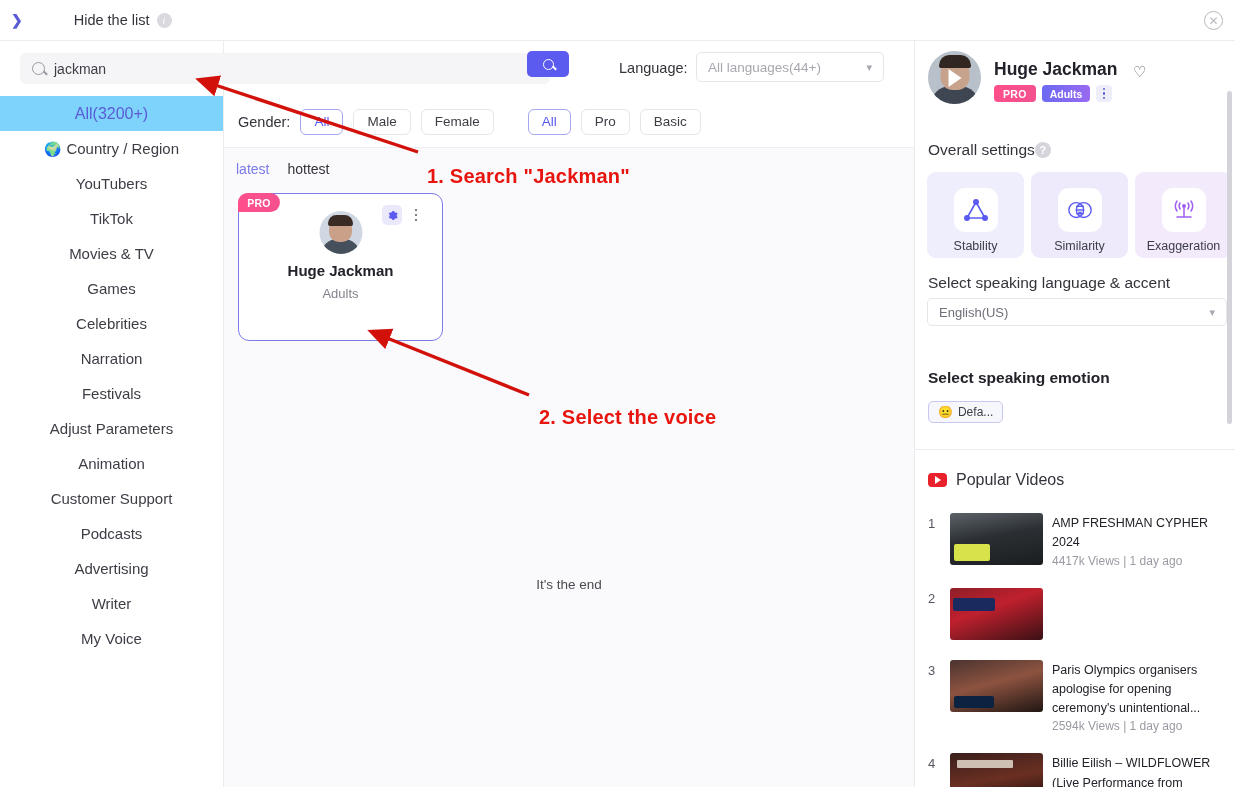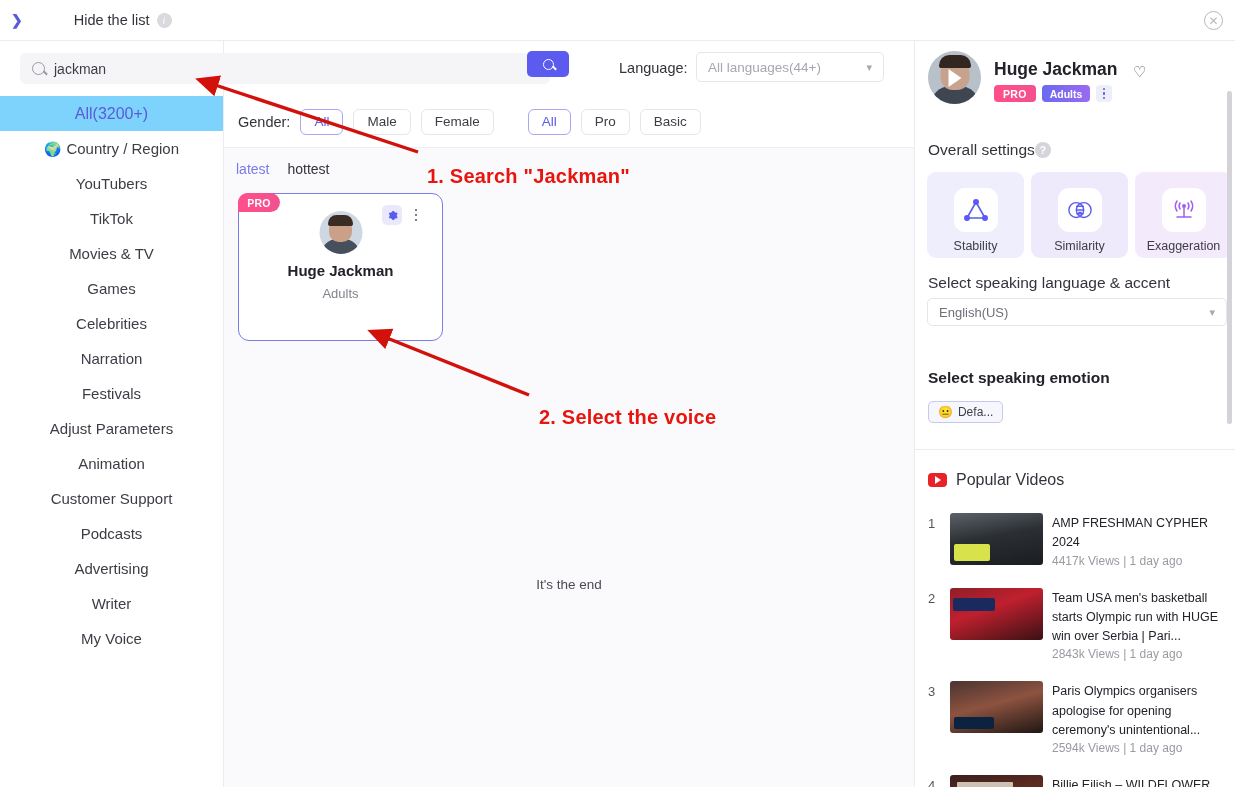--- a/index.html
+++ b/index.html
@@ -442,24 +442,20 @@
         <span class="pv-num">1</span>
         <span class="pv-thumb t1"></span>
         <span class="pv-txt">
           <span class="pv-name">AMP FRESHMAN CYPHER 2024</span>
           <span class="pv-meta" style="display:block">4417k Views | 1 day ago</span>
         </span>
       </div>
       <div class="pv-row">
         <span class="pv-num">2</span>
         <span class="pv-thumb t2"></span>
-        <span class="pv-txt">
-          <span class="pv-name">Team USA men's basketball starts Olympic run with HUGE win over Serbia | Pari...</span>
-          <span class="pv-meta" style="display:block">2843k Views | 1 day ago</span>
-        </span>
       </div>
       <div class="pv-row">
         <span class="pv-num">3</span>
         <span class="pv-thumb t3"></span>
         <span class="pv-txt">
           <span class="pv-name">Paris Olympics organisers apologise for opening ceremony's unintentional...</span>
           <span class="pv-meta" style="display:block">2594k Views | 1 day ago</span>
         </span>
       </div>
       <div class="pv-row">

